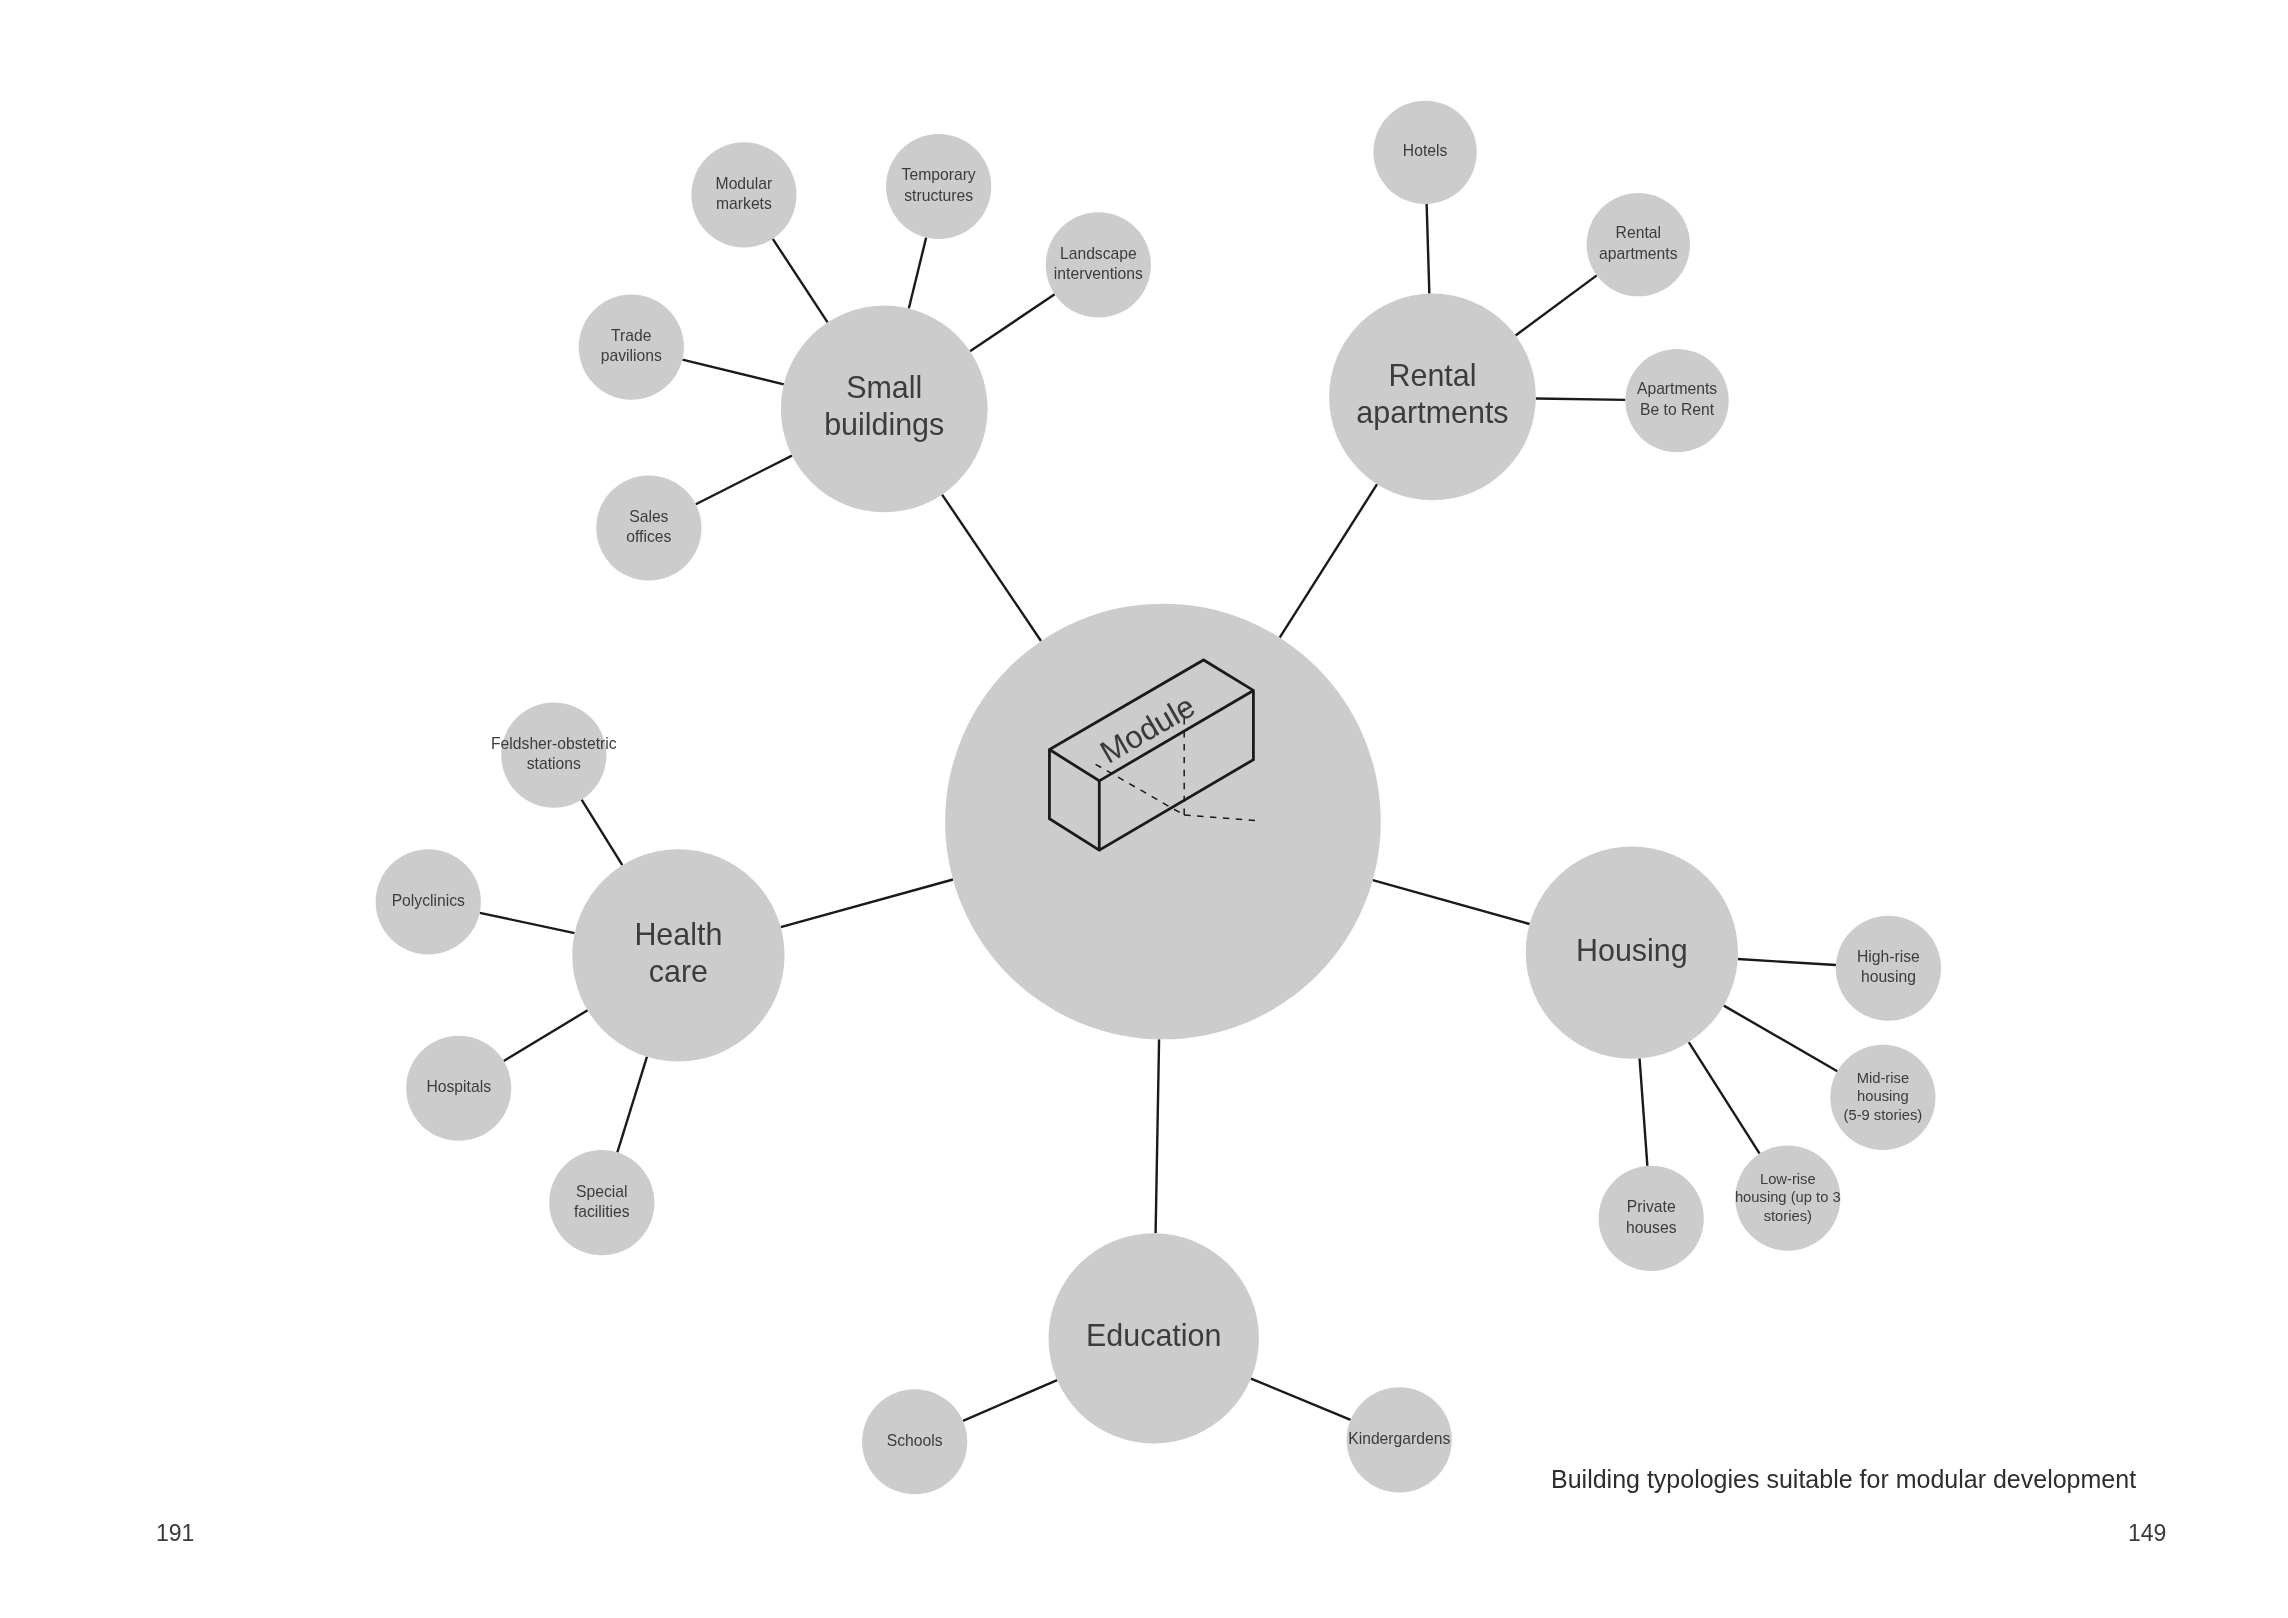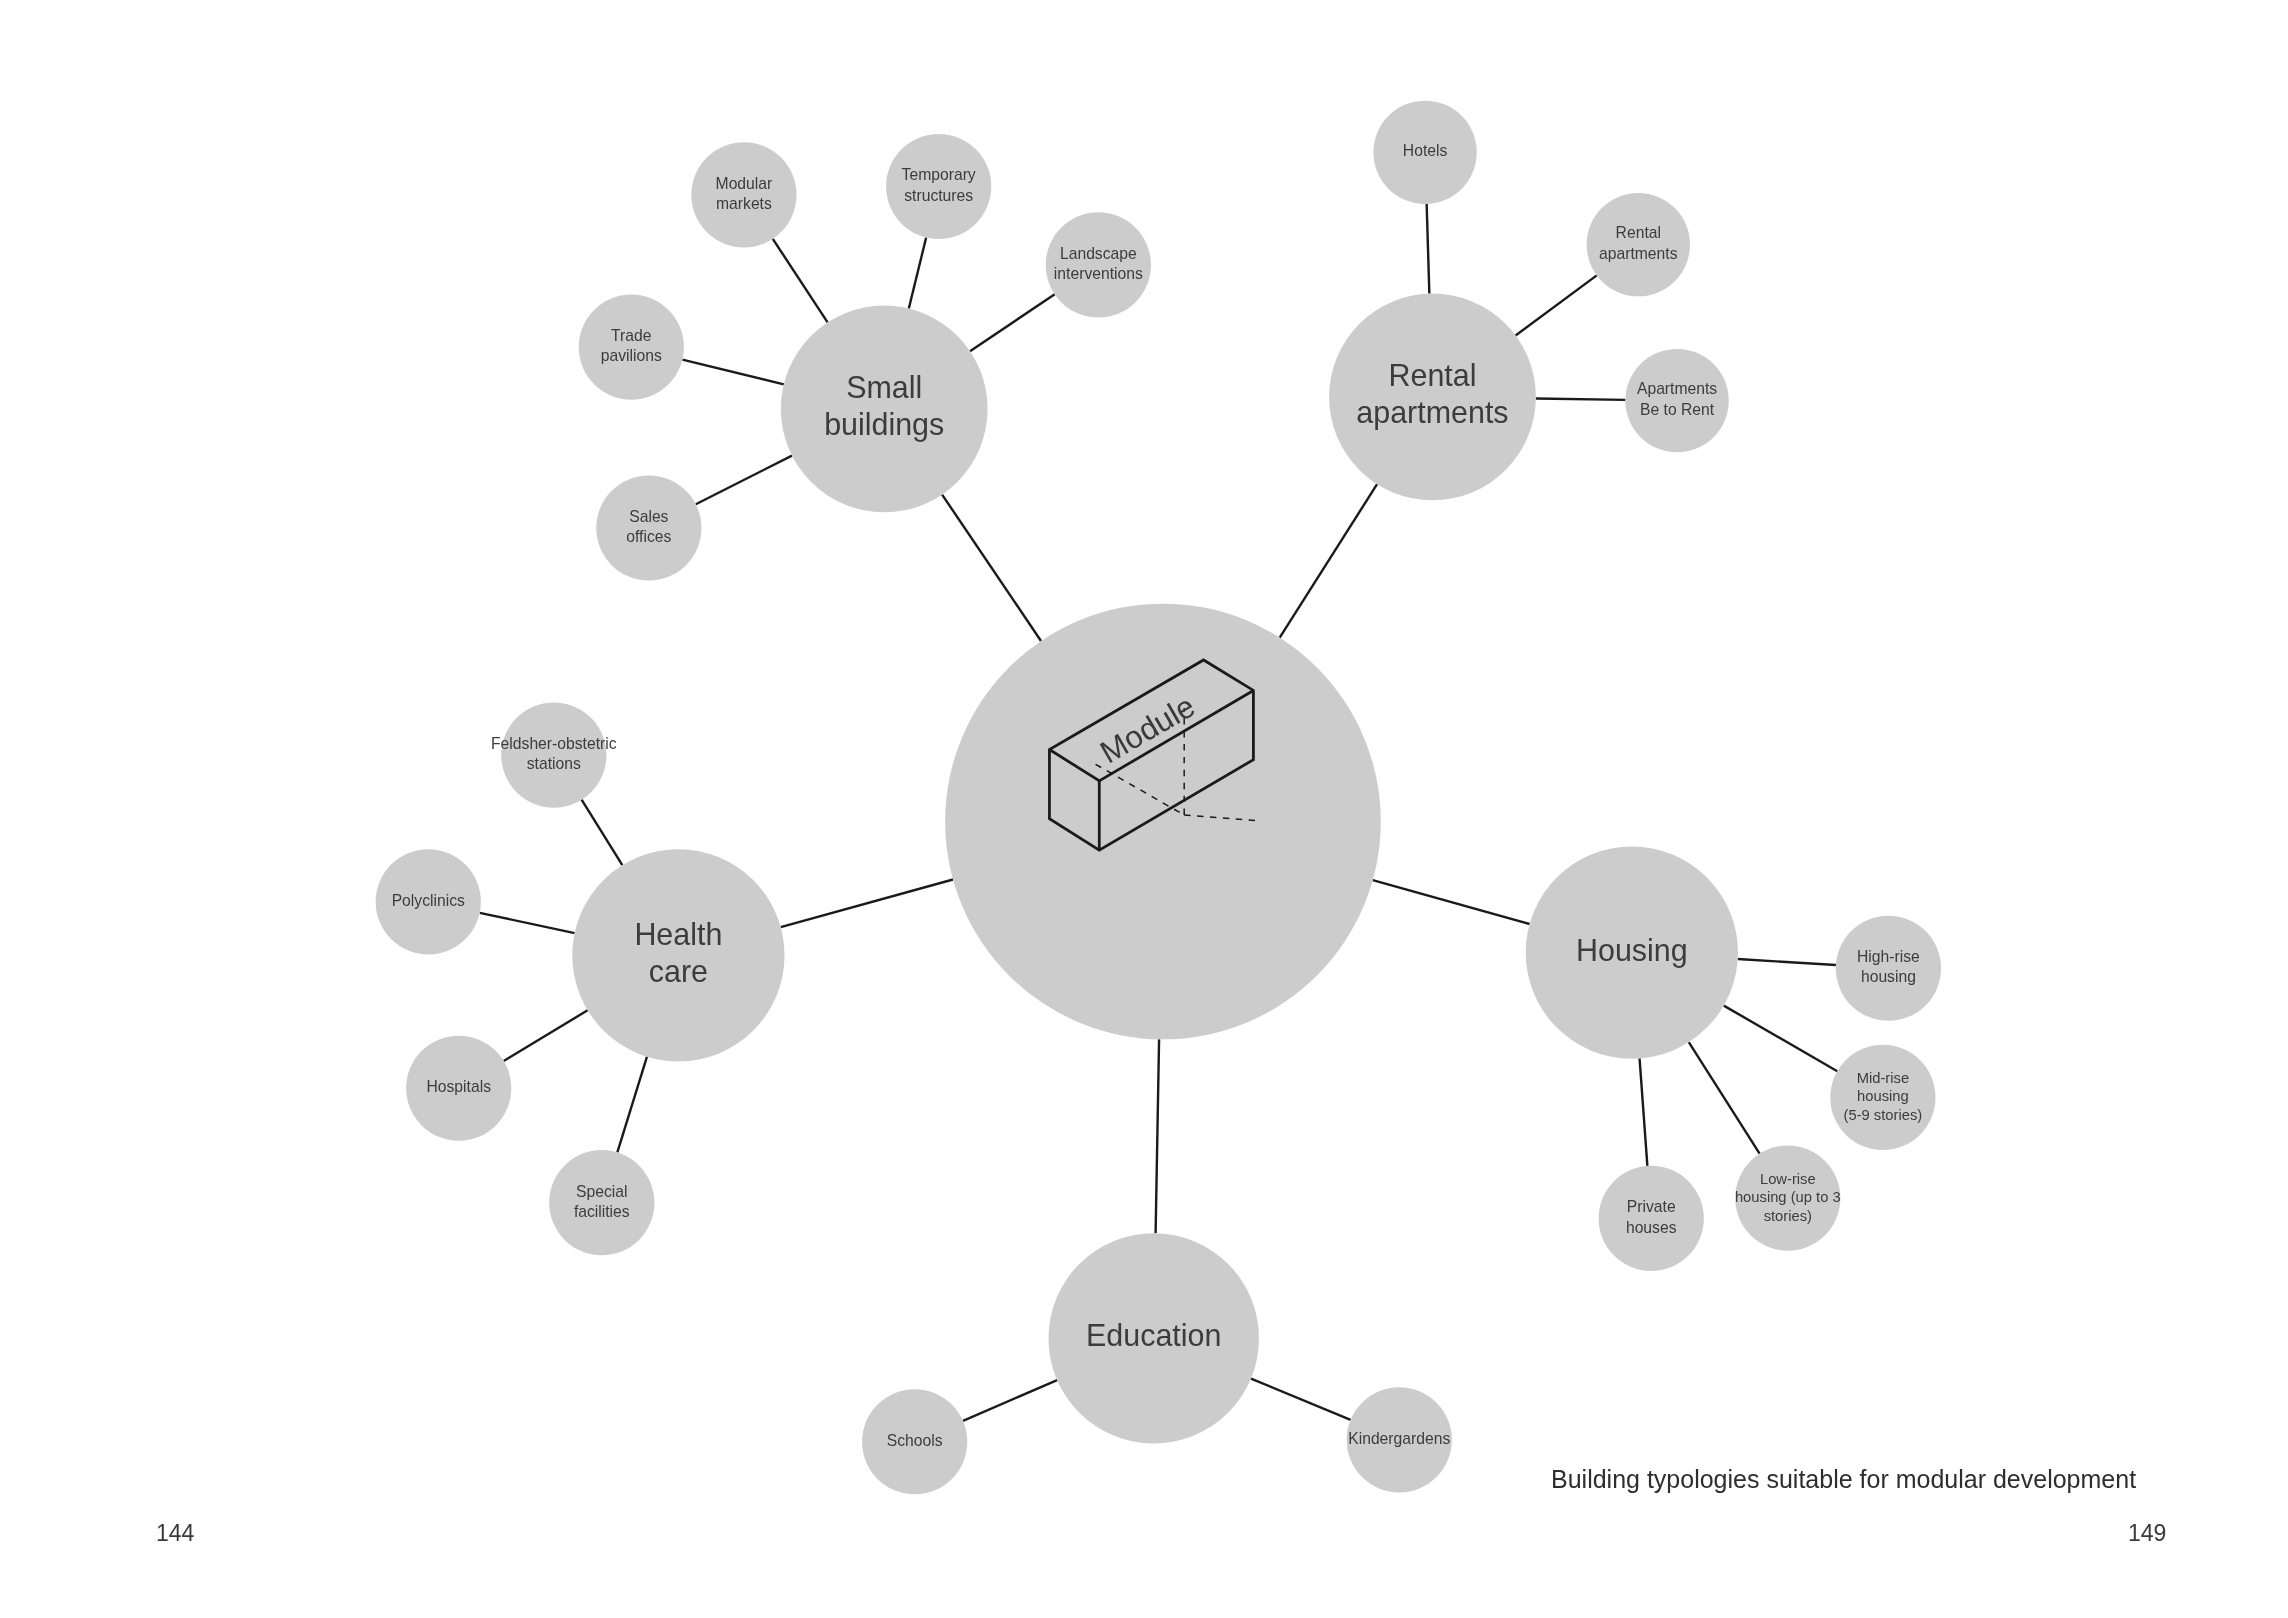--- a/index.html
+++ b/index.html
@@ -226,17 +226,17 @@
 
       <path class="module-solid" d="M 1137 887 L 1137 812 L 1304 715 L 1358 748 L 1358 823 L 1191 921 Z"></path>
       <path class="module-solid" d="M 1137 812 L 1191 846 L 1191 921"></path>
       <path class="module-solid" d="M 1191 846 L 1358 748"></path>
       <text class="module-text" x="1249" y="800" transform="rotate(-30 1249 800)">Module</text>
     </g>
     </svg>
 
   <div class="caption" id="caption-text">Building typologies suitable for modular development</div>
 
-  <div class="folio" id="folio-left">144</div>
+  <div class="folio" id="folio-left">191</div>
 
   <div class="folio" id="folio-right">149</div>
 </div>
 
 
 </body></html>

